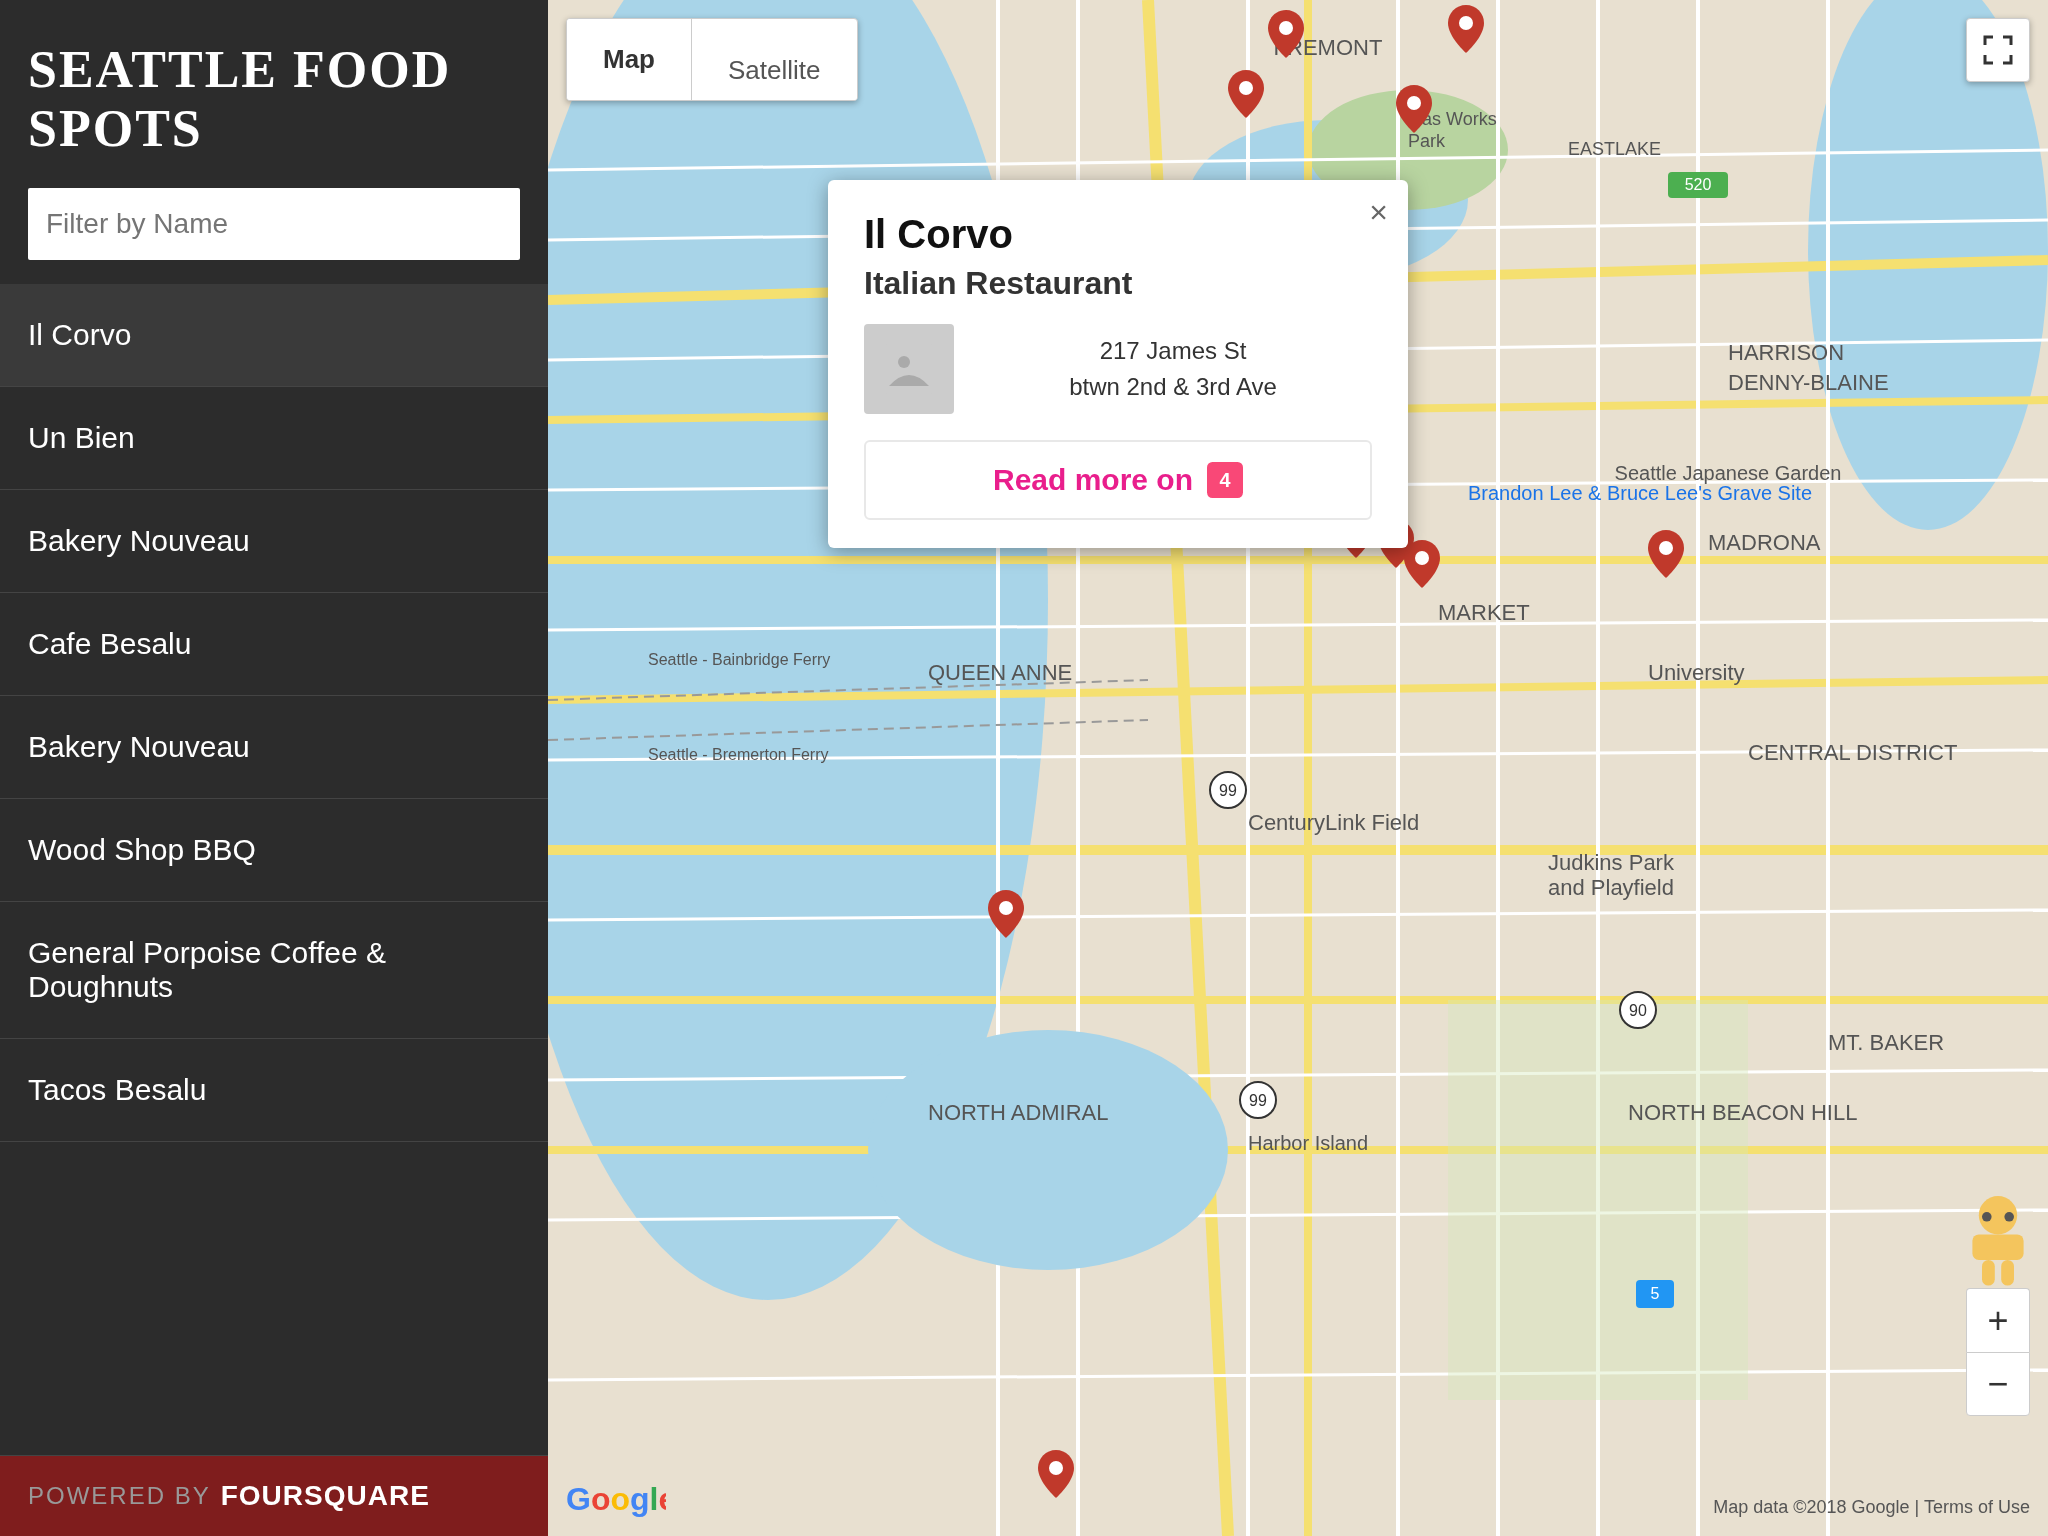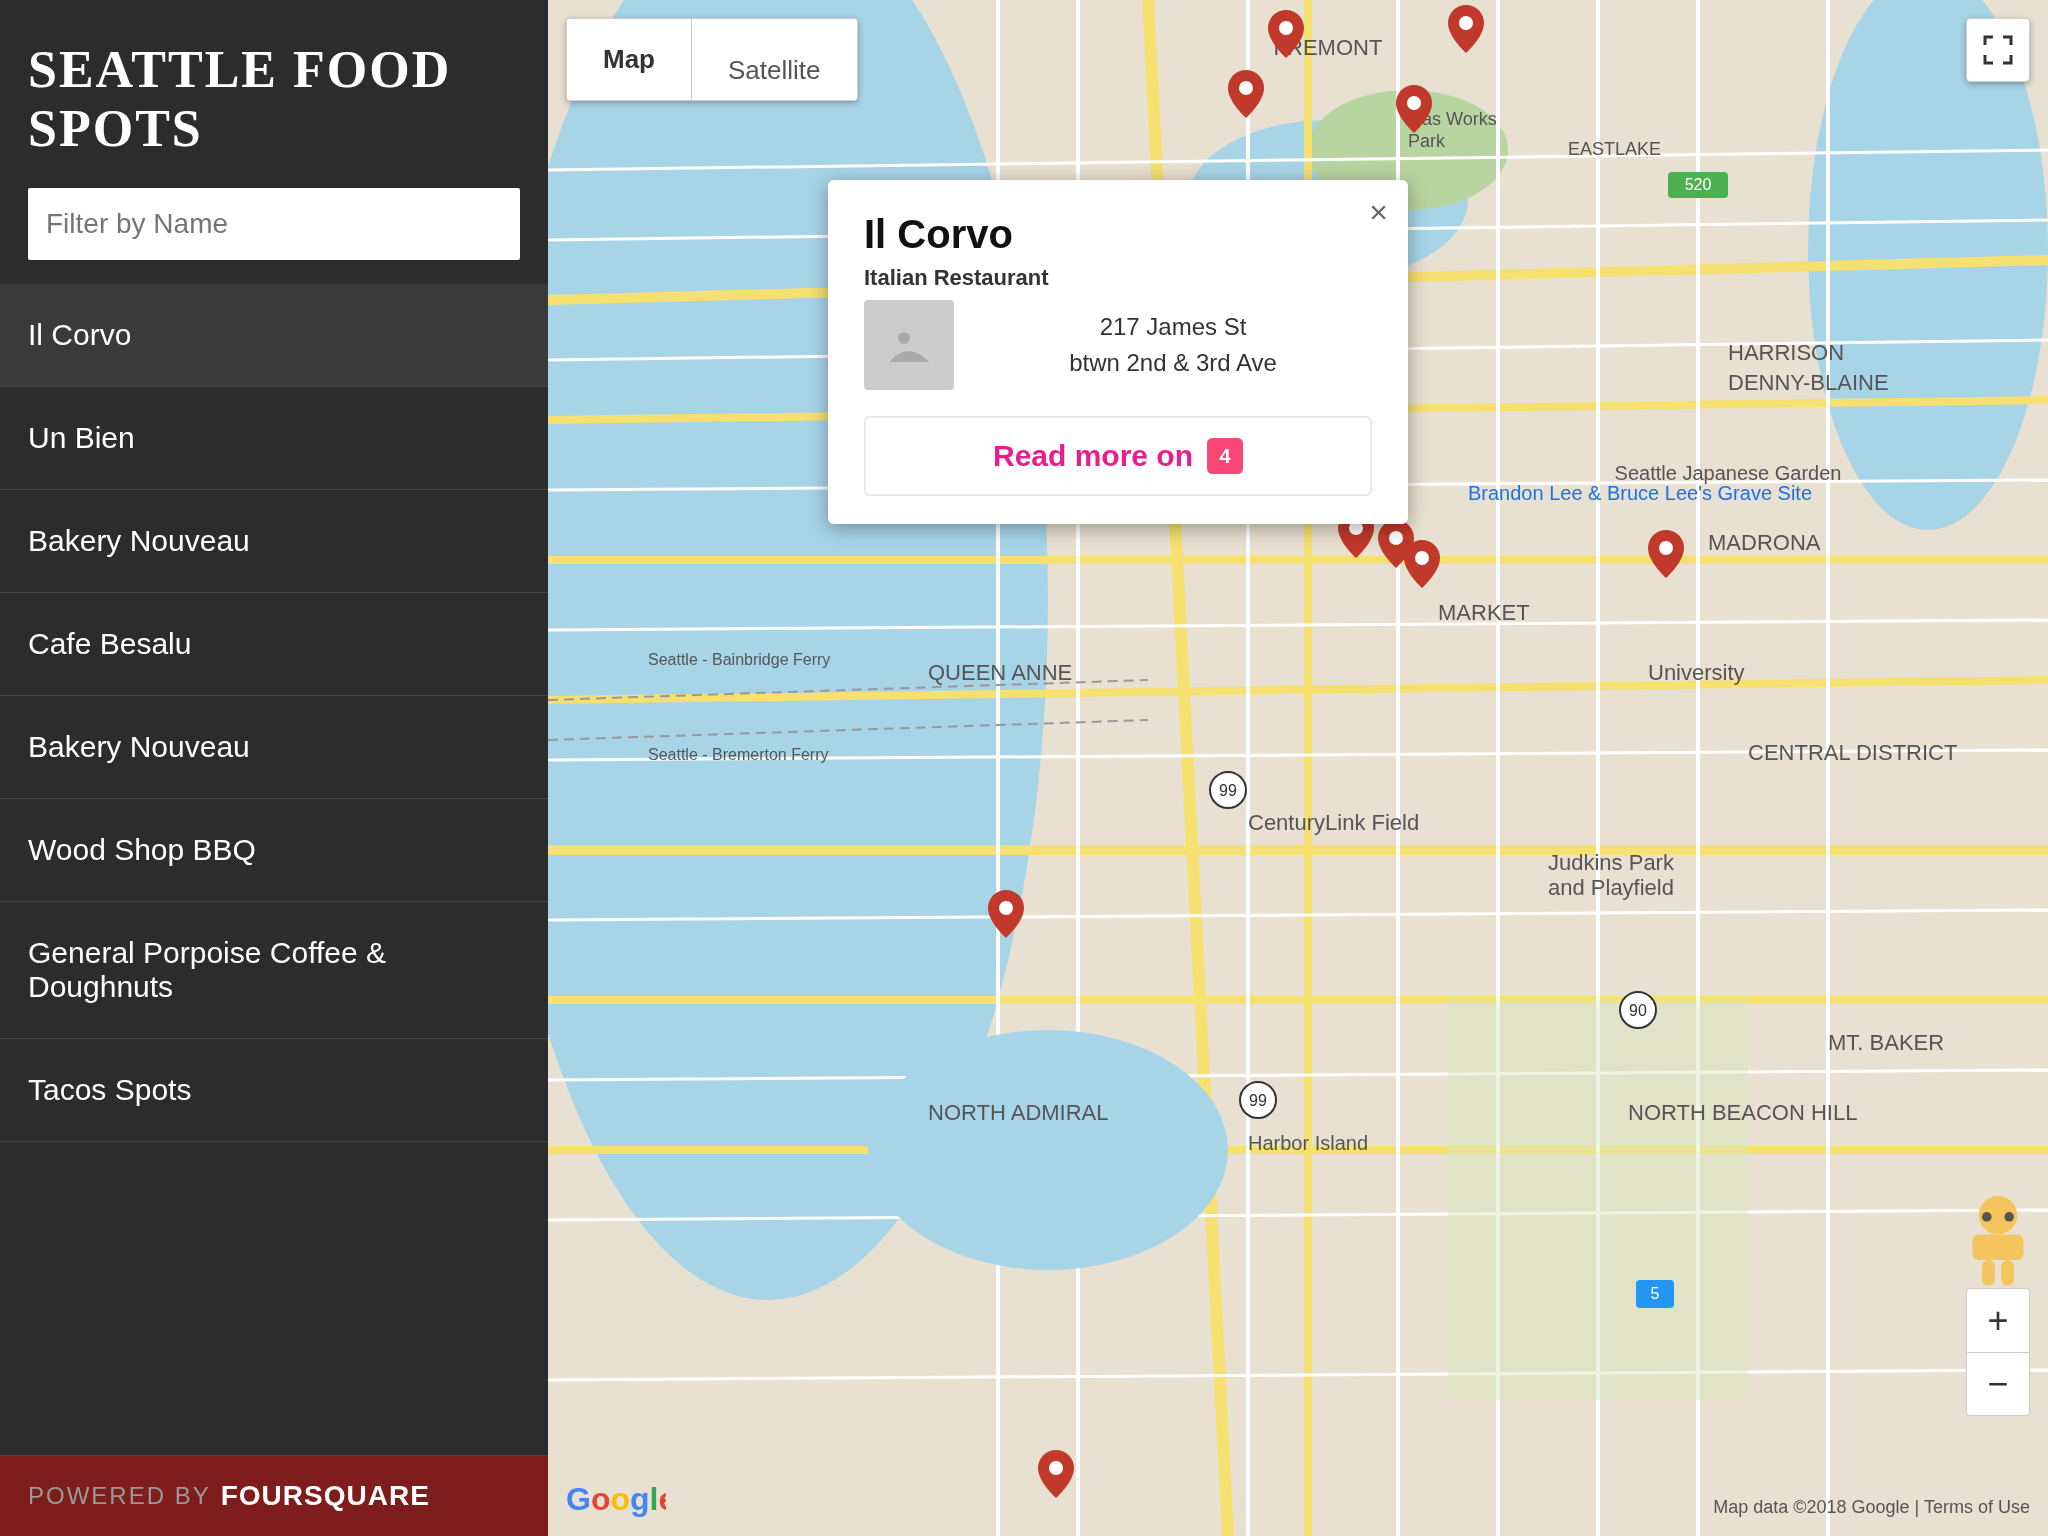--- a/index.html
+++ b/index.html
@@ -162,24 +162,24 @@
       border: none;
       line-height: 1;
     }
     #popup-name {
       font-size: 40px;
       font-weight: bold;
       color: #111;
       margin-bottom: 8px;
     }
     #popup-category {
-      font-size: 22px;
+      font-size: 32px;
       font-weight: bold;
       color: #333;
-      margin-bottom: 9px;
+      margin-bottom: 22px;
     }
     #popup-details {
       display: flex;
       align-items: center;
       gap: 20px;
       margin-bottom: 26px;
     }
     #popup-thumb {
       width: 90px;
       height: 90px;
@@ -318,21 +318,21 @@
   </div>
 
   <div id="restaurant-list">
   <div class="restaurant-item" style="background: rgb(58, 58, 58);">Il Corvo</div>
       <div class="restaurant-item">Un Bien</div>
       <div class="restaurant-item">Bakery Nouveau</div>
       <div class="restaurant-item">Cafe Besalu</div>
       <div class="restaurant-item">Bakery Nouveau</div>
       <div class="restaurant-item">Wood Shop BBQ</div>
       <div class="restaurant-item">General Porpoise Coffee &amp; Doughnuts</div>
-      <div class="restaurant-item">Tacos Spots</div>
+      <div class="restaurant-item">Tacos Besalu</div>
     </div>
 
   <div id="sidebar-footer">
     <div id="powered-by">
       <span>POWERED BY</span>
       <span id="foursquare-brand">FOURSQUARE</span>
     </div>
   </div>
 </div>
 

